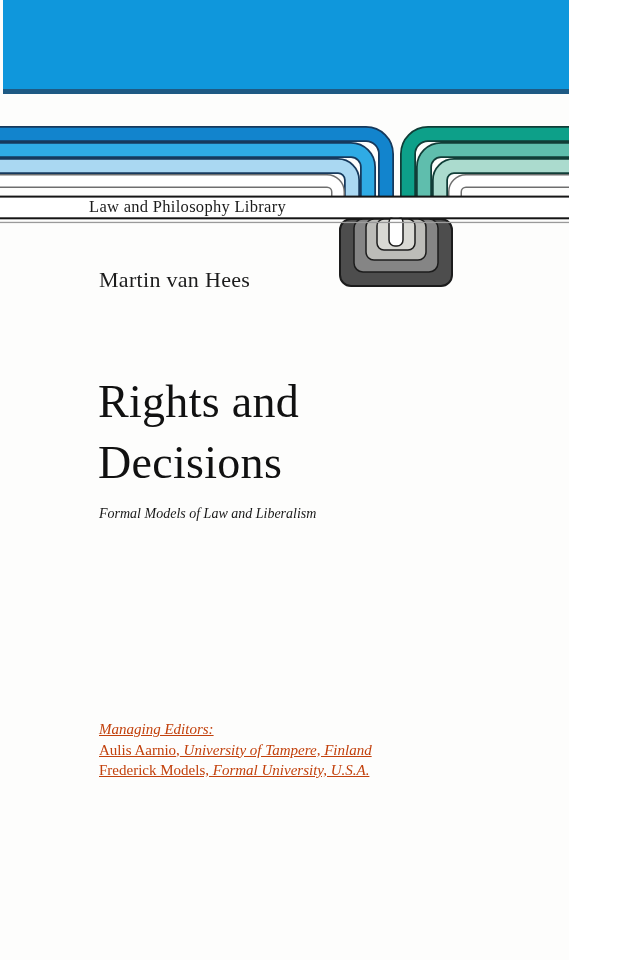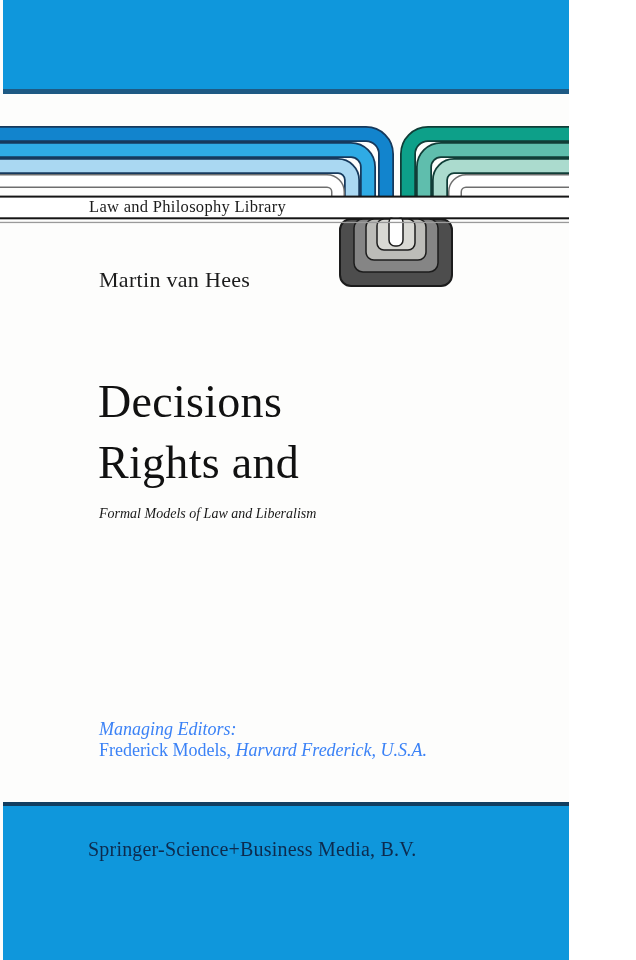--- a/index.html
+++ b/index.html
@@ -43,21 +43,21 @@
     position:absolute;left:98px;top:371px;
     font-size:46px;line-height:61px;font-weight:500;
     color:#111;letter-spacing:.3px;
   }
   .book-subtitle{
     position:absolute;left:99px;top:506px;
     font-size:14px;font-style:italic;font-weight:500;color:#181818;
   }
   .editors{
     position:absolute;left:99px;top:719px;
-    font-size:18px;line-height:20.5px;color:#3b82f6;
+    font-size:15px;line-height:20.5px;color:#c2410c;text-decoration:underline;
   }
   .editors .it{font-style:italic;}
 </style>
 </head>
 <body>
 
 <div id="cover">
 
   <div class="band-top"></div>
 
@@ -105,28 +105,26 @@
       <rect x="0" y="107.3" width="636" height="2" fill="var(--rule-black)"></rect>
       <rect x="0" y="111.8" width="636" height="1.3" fill="var(--rule-gray)"></rect>
     </g>
   </svg>
 
   <div class="series-label">Law and Philosophy Library</div>
 
   <div class="author">Martin van Hees</div>
 
   <div class="book-title">
+    <div>Rights and</div>
     <div>Decisions</div>
-    <div>Rights and</div>
   </div>
 
   <div class="book-subtitle">Formal Models of Law and Liberalism</div>
 
   <div class="editors">
     <div class="it">Managing Editors:</div>
-    <div><span>Frederick Models,</span><span class="it"> Harvard Frederick, U.S.A.</span></div>
+    <div><span>Aulis Aarnio,</span><span class="it"> University of Tampere, Finland</span></div>
+    <div><span>Frederick Models,</span><span class="it"> Formal University, U.S.A.</span></div>
   </div>
 
-  <div class="band-bottom">
-    <div class="publisher-line">Springer-Science+Business Media, B.V.</div>
-  </div>
 
 </div>
 
 </body></html>

